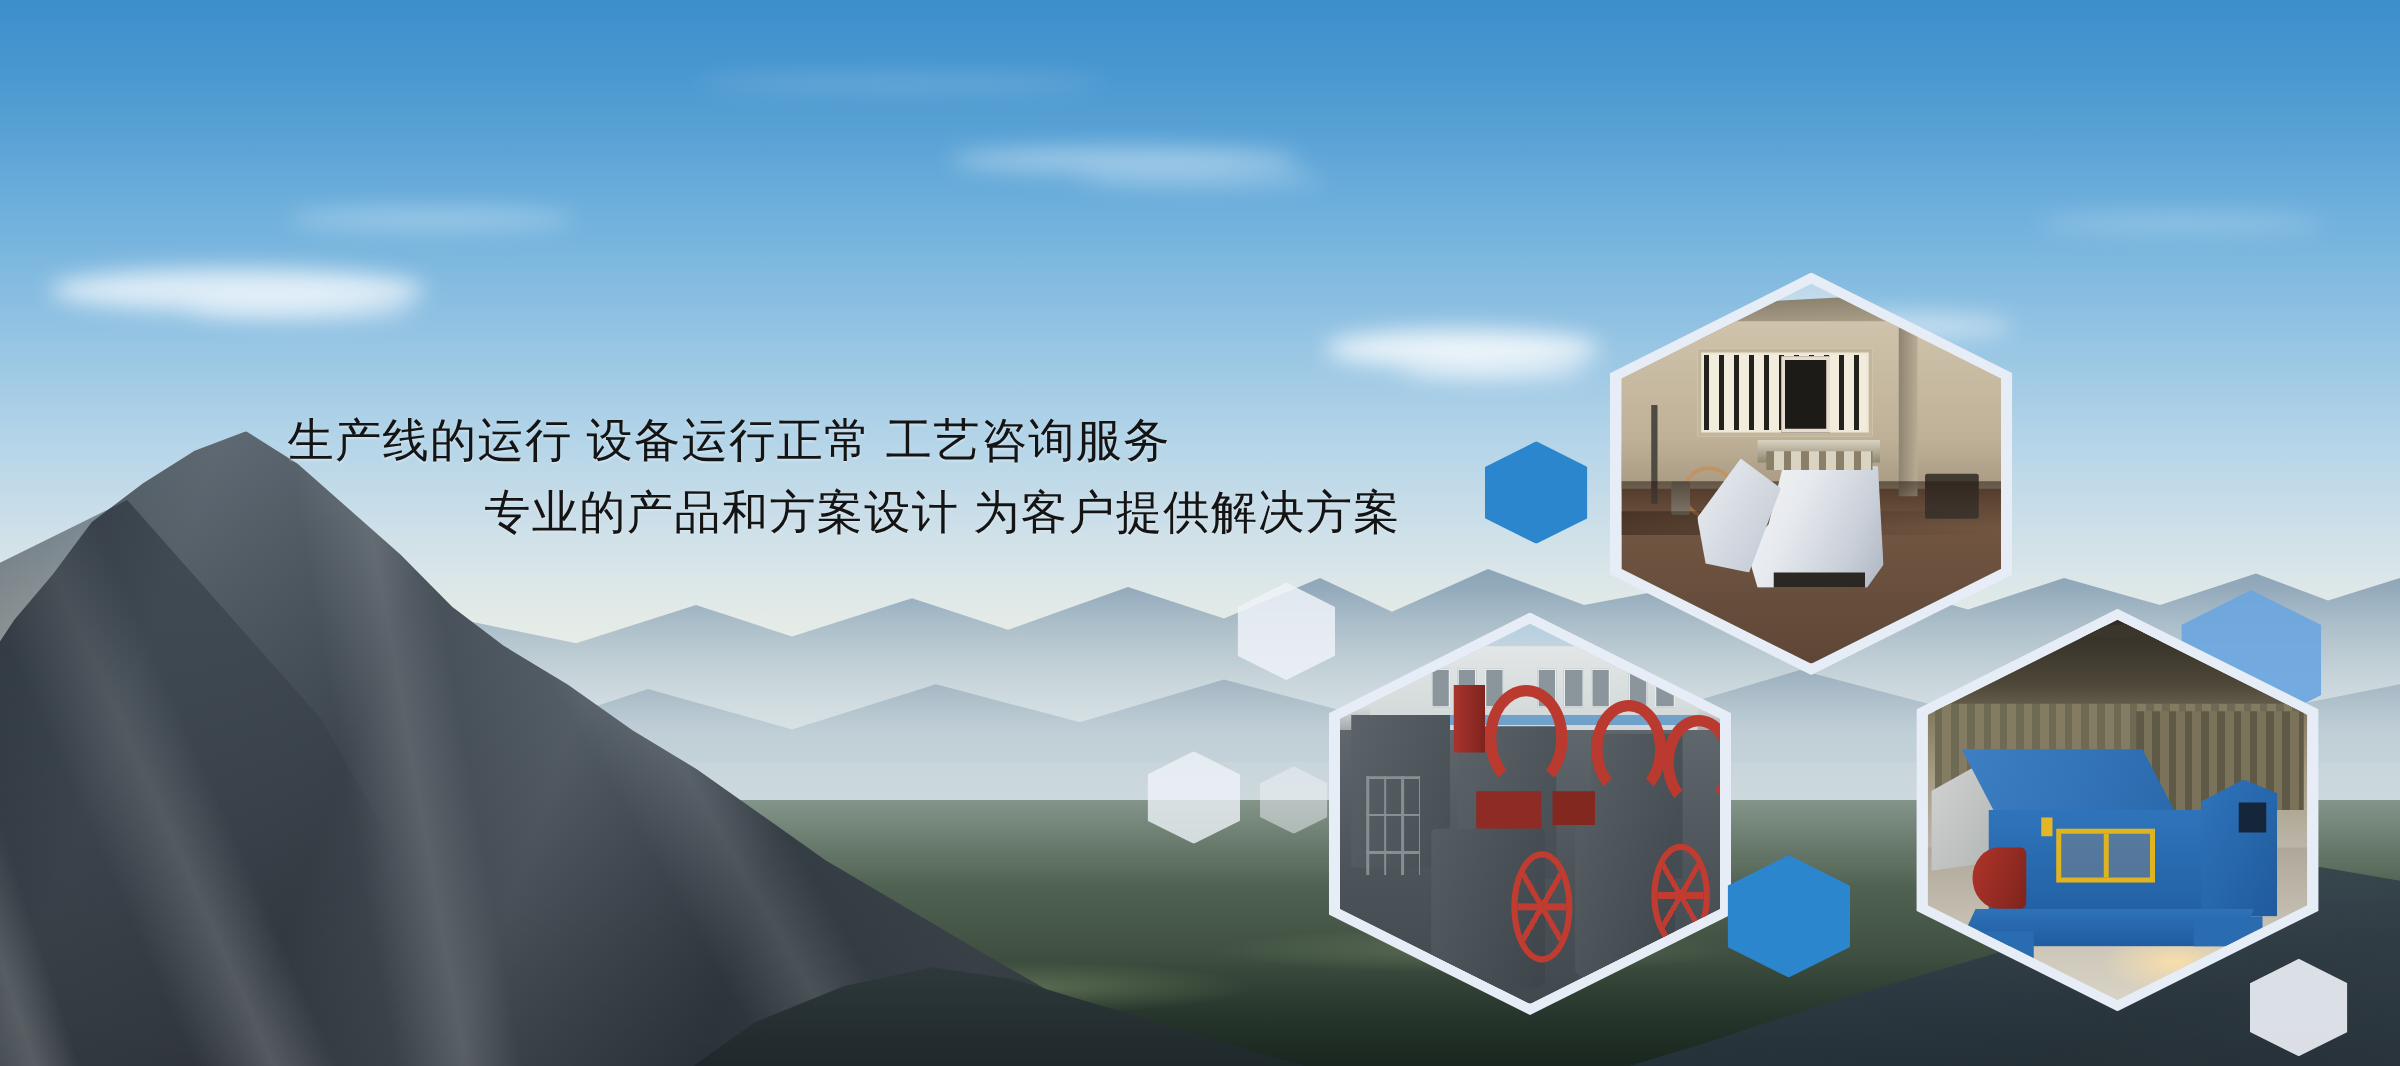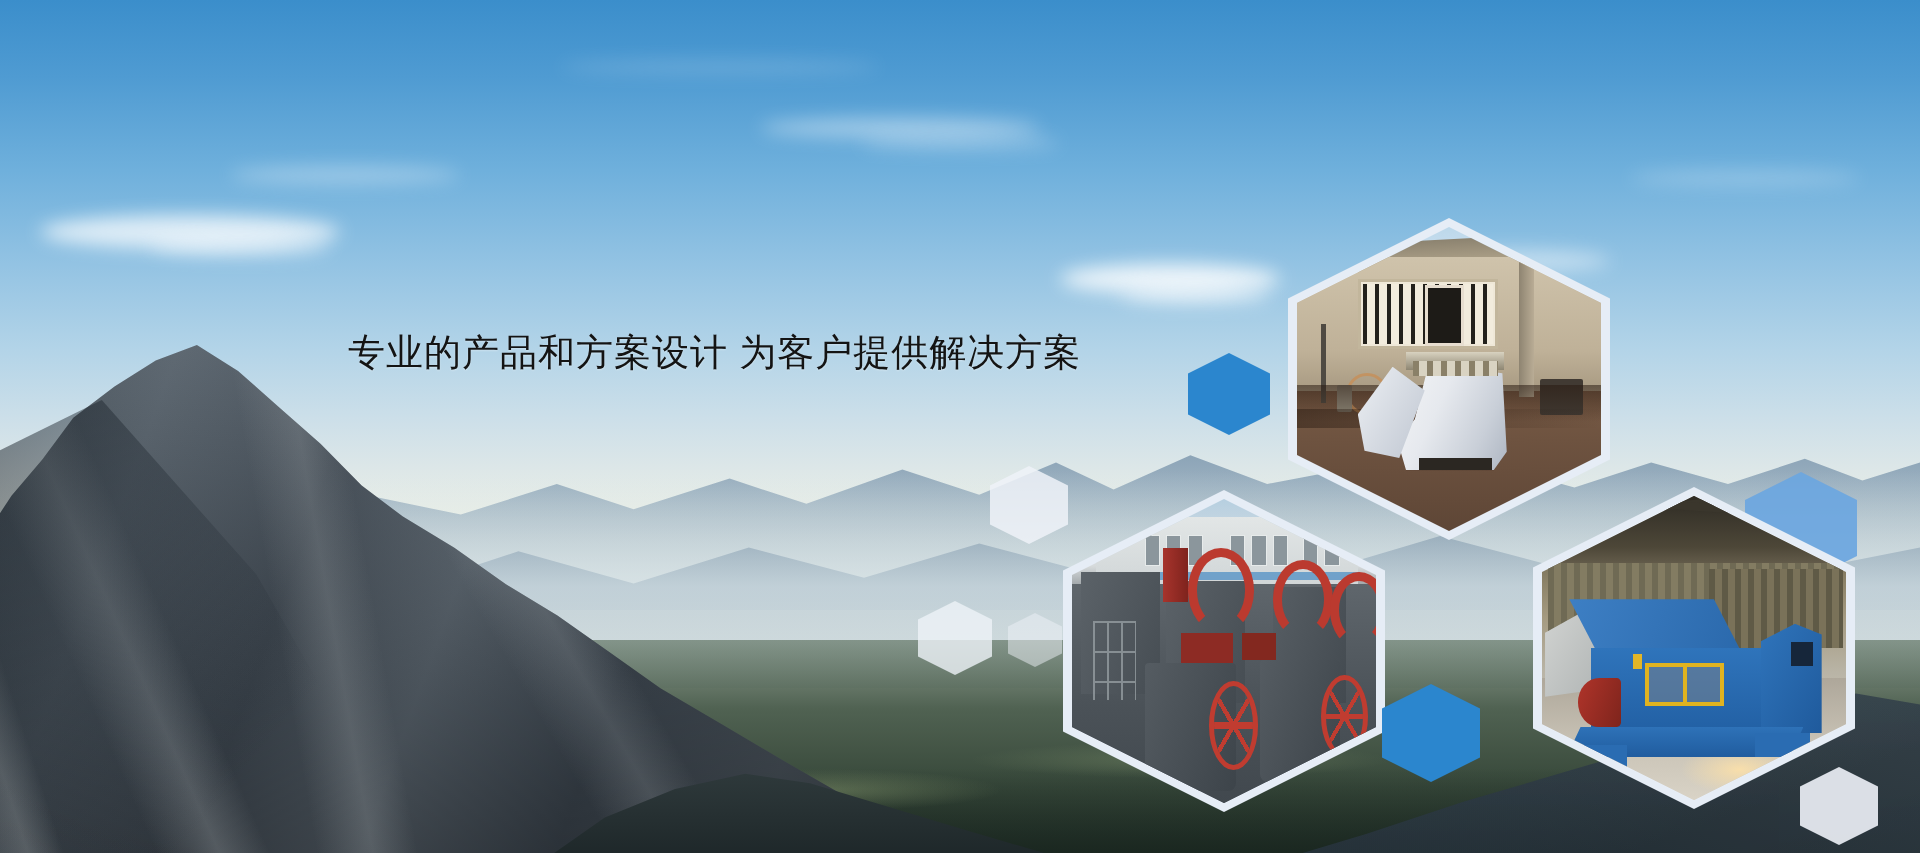--- a/index.html
+++ b/index.html
@@ -175,21 +175,21 @@
   .headline .line {
     color: #141414;
     font-size: 37px;
     line-height: 1.55;
     letter-spacing: 1px;
     white-space: nowrap;
     font-weight: 400;
     text-shadow: 0 1px 2px rgba(255,255,255,.35);
   }
   .headline .line1 { padding-left: 230px; }
-  .headline .line2 { padding-left: 348px; }
+  .headline .line2 { padding-left: 348px; text-align: center; }
 
   
   .hex {
     position: absolute;
     clip-path: polygon(50% 0%, 100% 25%, 100% 75%, 50% 100%, 0% 75%, 0% 25%);
   }
   .hex-frame {
     position: absolute;
     background: #e6edf6;
     clip-path: polygon(50% 0%, 100% 25%, 100% 75%, 50% 100%, 0% 75%, 0% 25%);
@@ -485,20 +485,21 @@
   <div class="river"></div>
   <div class="town"></div>
 
   <div class="mtn-main"></div>
   <div class="mtn-shadow-left"></div>
   <div class="knoll"></div>
   <div class="ridge-right"></div>
   <div class="vignette"></div>
 
   <div class="headline">
+    <div class="line line1">生产线的运行 设备运行正常 工艺咨询服务</div>
     <div class="line line2">专业的产品和方案设计  为客户提供解决方案</div>
   </div>
 
   <div class="hex deco" style="left:918px; top:601px; width:74px; height:74px; background:#eef2f8; opacity:.80;"></div>
   <div class="hex deco" style="left:990px; top:466px; width:78px; height:78px; background:#eef2f8; opacity:.85;"></div>
   <div class="hex deco" style="left:1008px; top:613px; width:54px; height:54px; background:#eef2f8; opacity:.50;"></div>
   <div class="hex deco" style="left:1188px; top:353px; width:82px; height:82px; background:#2b86ce;"></div>
   <div class="hex deco" style="left:1745px; top:472px; width:112px; height:112px; background:#6ba6e0; opacity:.92;"></div>
 
   <div class="hex-frame" style="left:1288px; top:218px; width:322px; height:322px;">

